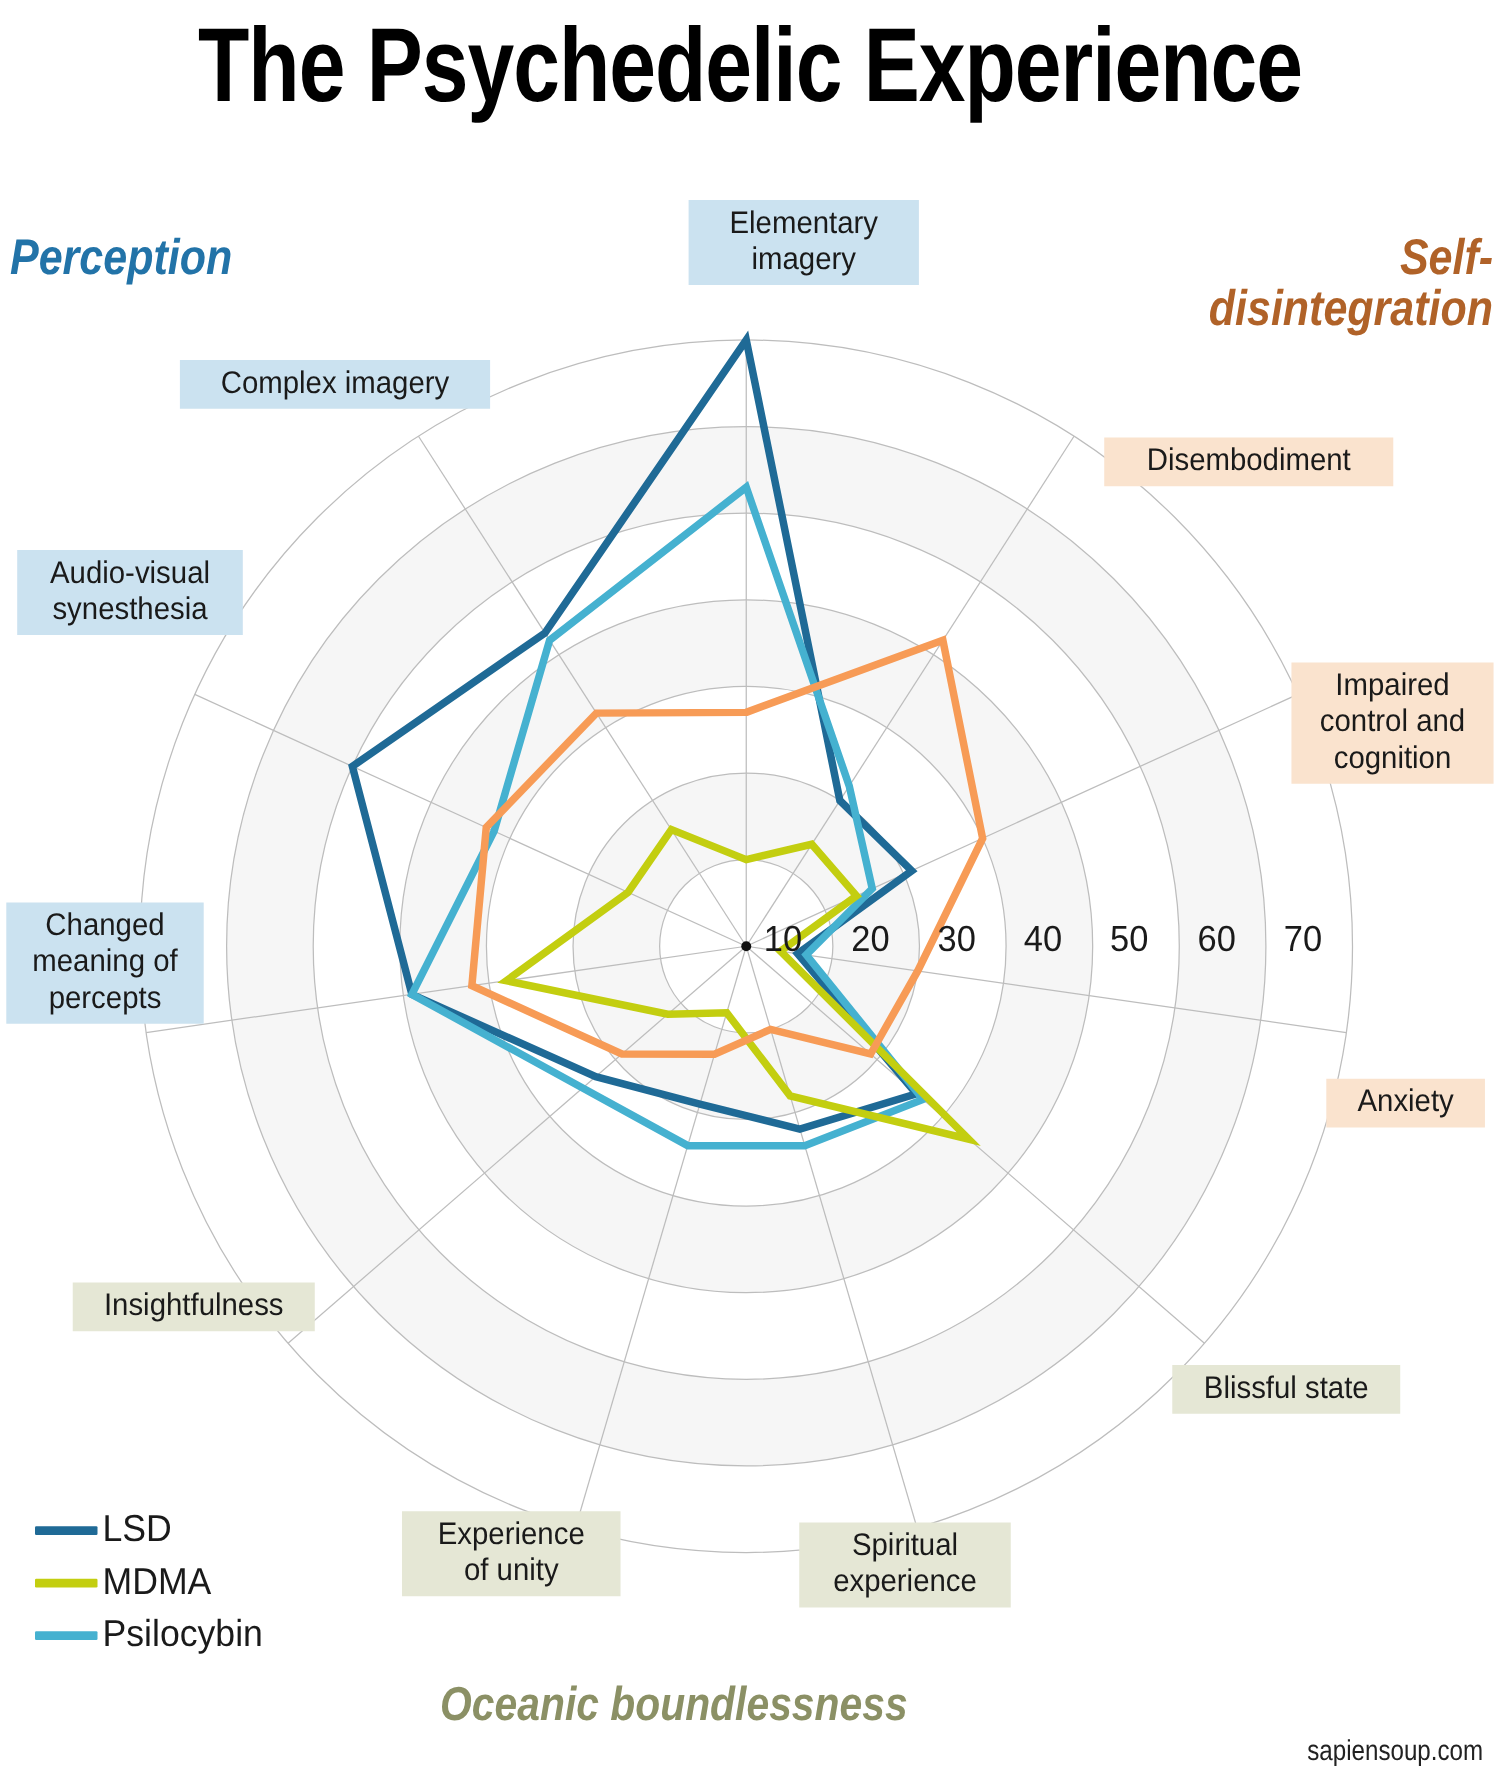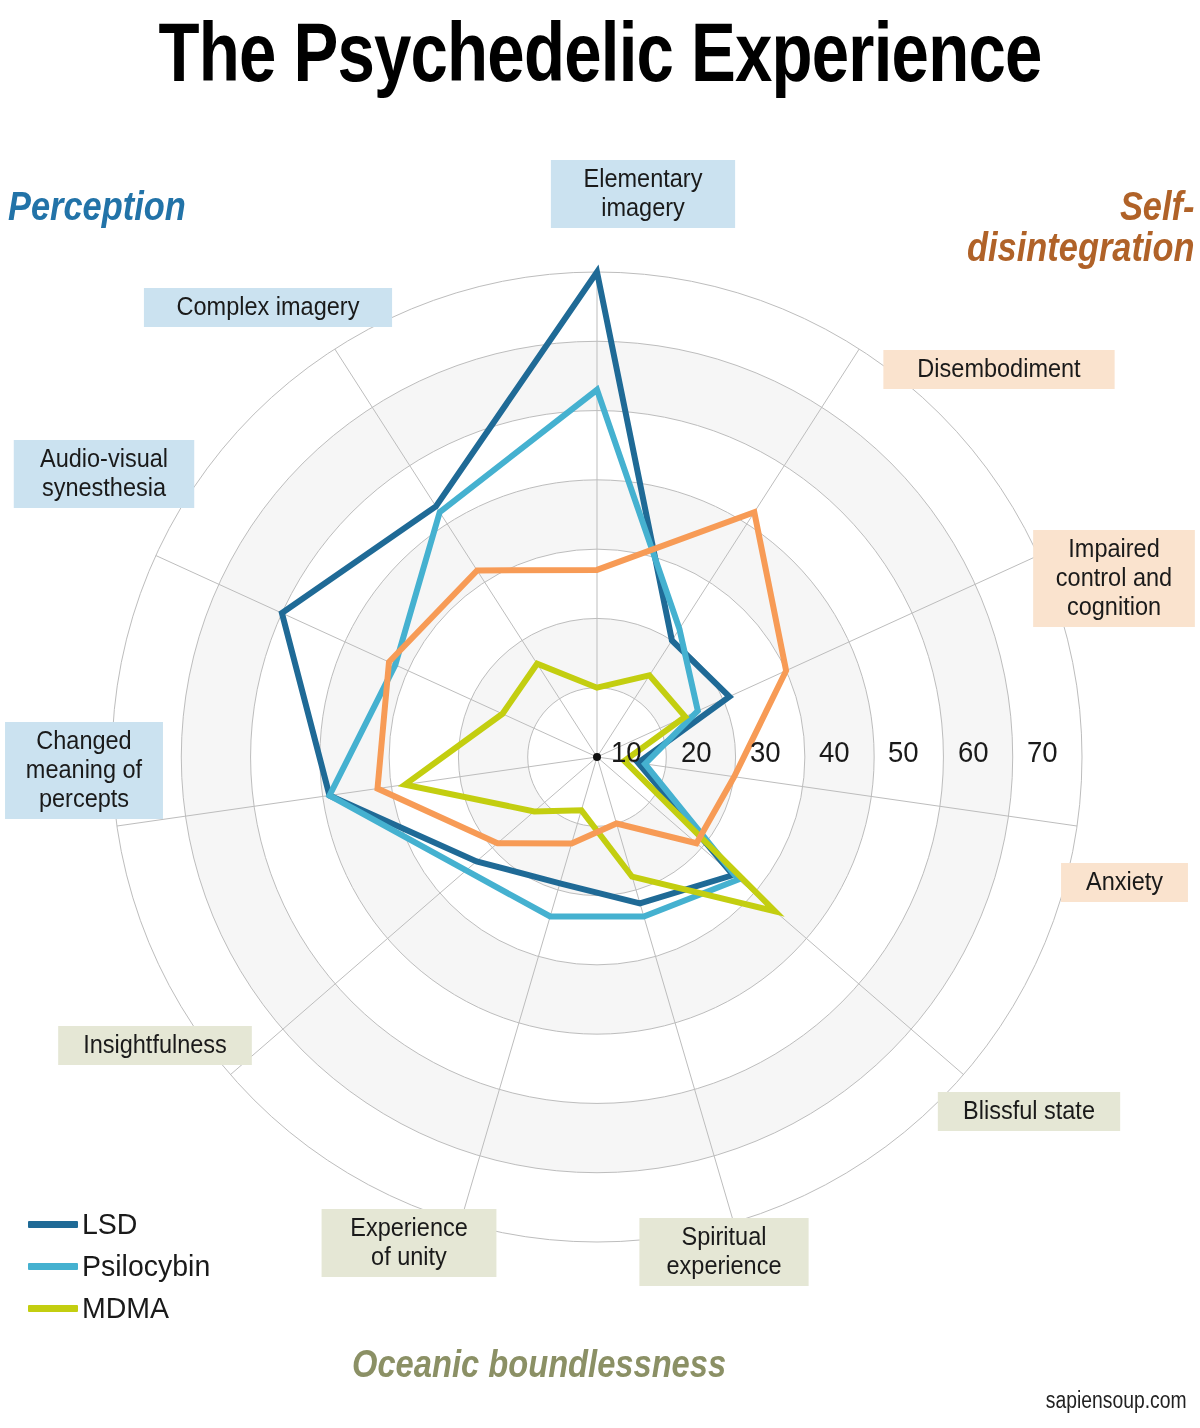--- a/index.html
+++ b/index.html
@@ -177,22 +177,22 @@
 <div class="group-head" id="grp-self">Self-
 disintegration</div>
 <div class="group-head" id="grp-oceanic">Oceanic boundlessness</div>
 
 <div class="legend" id="legend">
     <div class="legend-row">
       <div class="legend-swatch" style="background: rgb(31, 106, 150);"></div>
       <div class="legend-text">LSD</div>
     </div>
     <div class="legend-row">
+      <div class="legend-swatch" style="background: rgb(195, 206, 16);"></div>
+      <div class="legend-text">MDMA</div>
+    </div>
+    <div class="legend-row">
       <div class="legend-swatch" style="background: rgb(69, 177, 208);"></div>
       <div class="legend-text">Psilocybin</div>
-    </div>
-    <div class="legend-row">
-      <div class="legend-swatch" style="background: rgb(195, 206, 16);"></div>
-      <div class="legend-text">MDMA</div>
     </div>
   </div>
 
 <div class="watermark">sapiensoup.com</div>
 
 </body></html>

